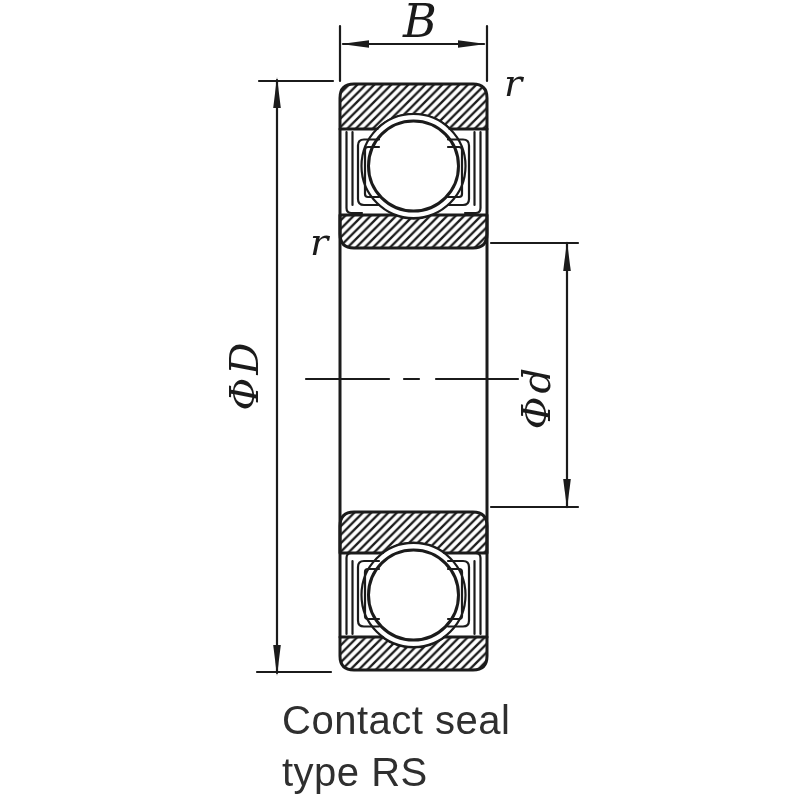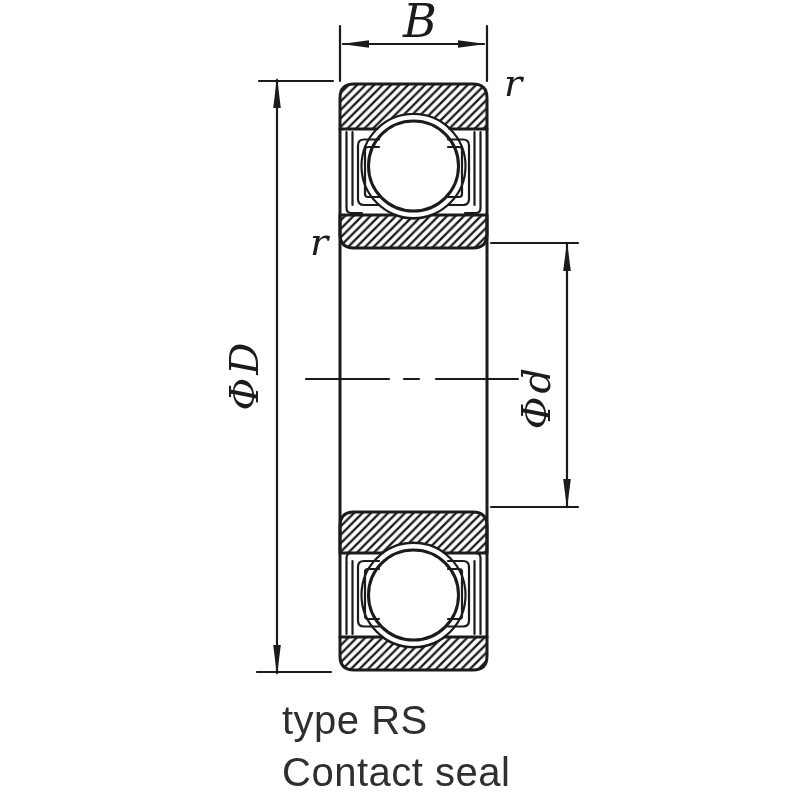--- a/index.html
+++ b/index.html
@@ -106,17 +106,17 @@
     </g>
   </svg>
 
   <div class="lbl lbl-B">B</div>
   <div class="lbl lbl-r1">r</div>
   <div class="lbl lbl-r2">r</div>
   <div class="lbl lbl-D">ΦD</div>
   <div class="lbl lbl-d">Φd</div>
 
   <div class="caption">
+    <div>Contact seal</div>
     <div>type RS</div>
-    <div>Contact seal</div>
   </div>
 
 </div>
 
 </body></html>

